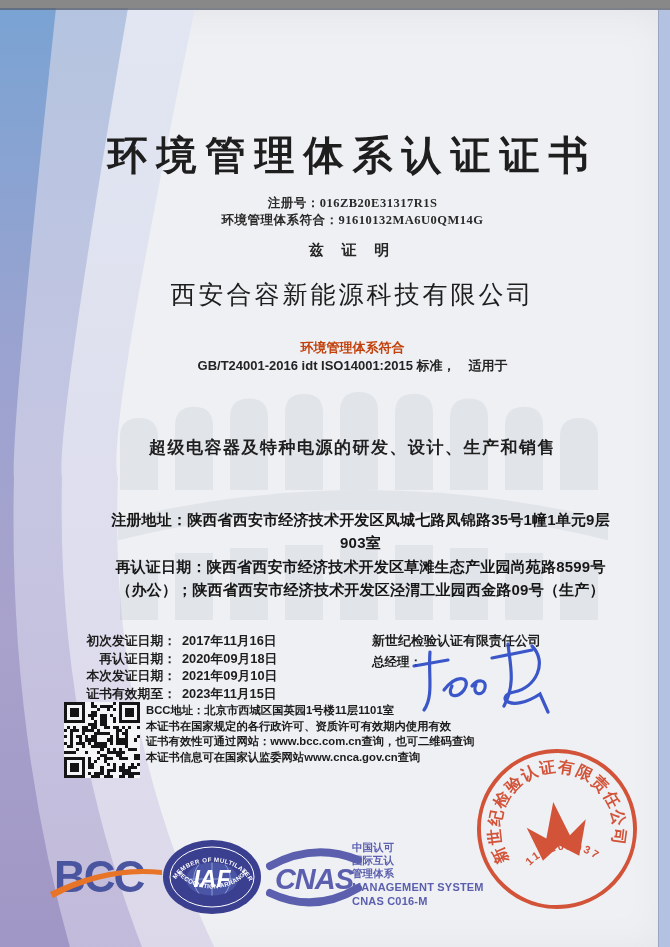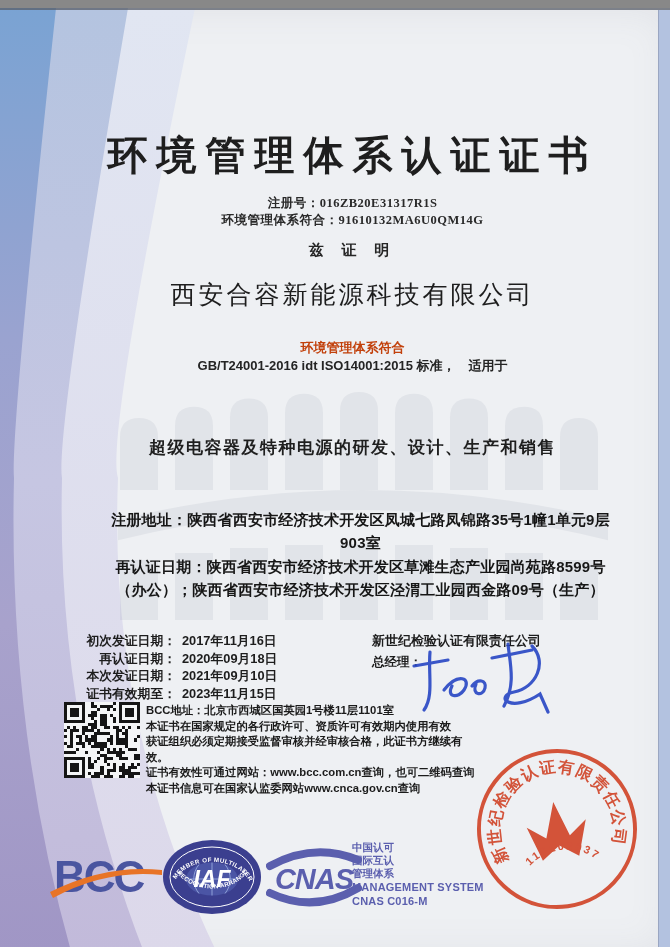--- a/index.html
+++ b/index.html
@@ -357,21 +357,20 @@
         <rect x="20" y="2" width="3" height="3" fill="#151515"></rect>
         <rect x="0" y="18" width="7" height="7" fill="#151515"></rect>
         <rect x="1" y="19" width="5" height="5" fill="#f4f5f6"></rect>
         <rect x="2" y="20" width="3" height="3" fill="#151515"></rect>
       </svg>
   </div>
 
   <div class="footer-info">
     <div>BCC地址：北京市西城区国英园1号楼11层1101室</div>
     <div>本证书在国家规定的各行政许可、资质许可有效期内使用有效</div>
-    <div>获证组织必须定期接受监督审核并经审核合格，此证书方继续有效。</div>
     <div>证书有效性可通过网站：www.bcc.com.cn查询，也可二维码查询</div>
     <div>本证书信息可在国家认监委网站www.cnca.gov.cn查询</div>
   </div>
 
   <svg class="logo" style="left:50px;top:838px" width="112" height="58" viewBox="0 0 112 58">
     <text x="4" y="46" font-family="Liberation Sans, sans-serif" font-size="44" font-weight="900" fill="#4a55a0" letter-spacing="-2">BCC</text>
     <path d="M0,46 Q56,18 112,24 L112,29 Q56,23 3,52 Z" fill="#e87427"></path>
   </svg>
 
   <svg class="logo" style="left:162px;top:831px" width="100" height="76" viewBox="0 0 100 76">

